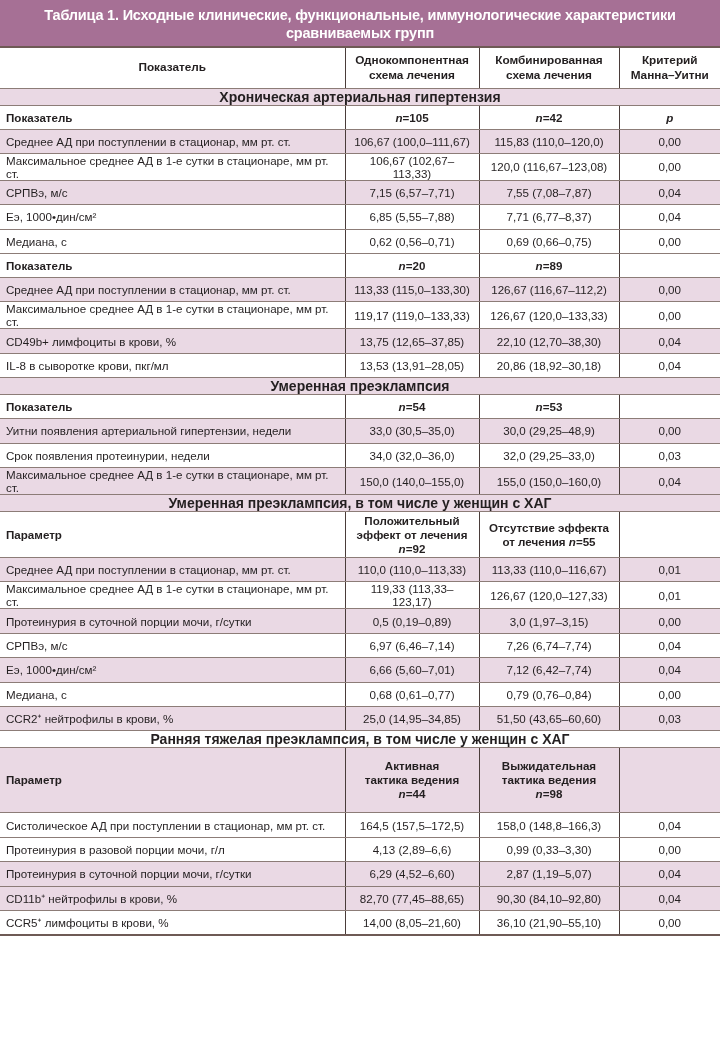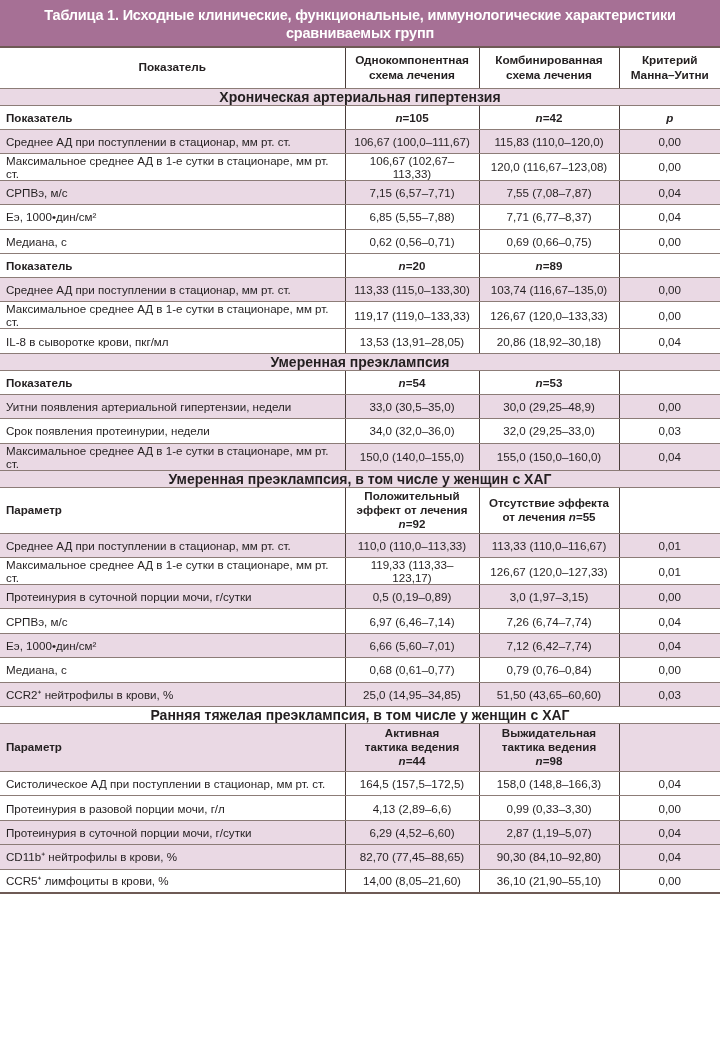--- a/index.html
+++ b/index.html
@@ -12,21 +12,21 @@
   }
   table { border-collapse: collapse; width: 720px; table-layout: fixed; font-size: 11.6px; }
   td, th { border-bottom: 1.5px solid #8c7c77; padding: 0 6px; vertical-align: middle; box-sizing: border-box; }
   td.c, th.c { text-align: center; border-left: 1.5px solid #4a3d3a; }
   td.l { text-align: left; }
   .pink { background: #ead9e4; }
   .white { background: #ffffff; }
   tr.colhead th { font-weight: bold; font-size: 11.8px; height: 40px; line-height: 15px; }
   tr.section td { font-weight: bold; text-align: center; height: 16px; font-size: 14px; margin-left: 48px; }
   tr.subhead td { font-weight: bold; height: 24px; }
-  tr.subhead.tall td { height: 48px; line-height: 14px; }
+  tr.subhead.tall td { height: 65px; line-height: 14px; }
   tr.subhead.mid td { height: 46px; line-height: 14px; }
   tr.row td { height: 24.4px; }
   .it { font-style: italic; }
   tr:last-child td { border-bottom: 2px solid #6e5a55; }
 </style>
 </head>
 <body>
 
 <div class="title-bar">
   <div>Таблица 1. Исходные клинические, функциональные, иммунологические характеристики</div>
@@ -97,28 +97,34 @@
       </tr>
       <tr class="subhead white">
         <td class="l">Показатель</td>
         <td class="c"><span class="nval"><span class="it">n</span>=20</span></td>
         <td class="c"><span class="nval"><span class="it">n</span>=89</span></td>
         <td class="c"><span class="it"></span></td>
       </tr>
       <tr class="row pink">
         <td class="l">Среднее АД при поступлении в стационар, мм рт. ст.</td>
         <td class="c">113,33 (115,0–133,30)</td>
-        <td class="c">103,74 (116,67–135,0)</td>
+        <td class="c">126,67 (116,67–112,2)</td>
         <td class="c">0,00</td>
       </tr>
       <tr class="row white">
         <td class="l">Максимальное среднее АД в 1-е сутки в стационаре, мм рт. ст.</td>
         <td class="c">119,17 (119,0–133,33)</td>
         <td class="c">126,67 (120,0–133,33)</td>
         <td class="c">0,00</td>
+      </tr>
+      <tr class="row pink">
+        <td class="l">CD49b+ лимфоциты в крови, %</td>
+        <td class="c">13,75 (12,65–37,85)</td>
+        <td class="c">22,10 (12,70–38,30)</td>
+        <td class="c">0,04</td>
       </tr>
       <tr class="row white">
         <td class="l">IL-8 в сыворотке крови, пкг/мл</td>
         <td class="c">13,53 (13,91–28,05)</td>
         <td class="c">20,86 (18,92–30,18)</td>
         <td class="c">0,04</td>
       </tr>
       <tr class="section pink">
         <td colspan="4">Умеренная преэклампсия</td>
       </tr>

